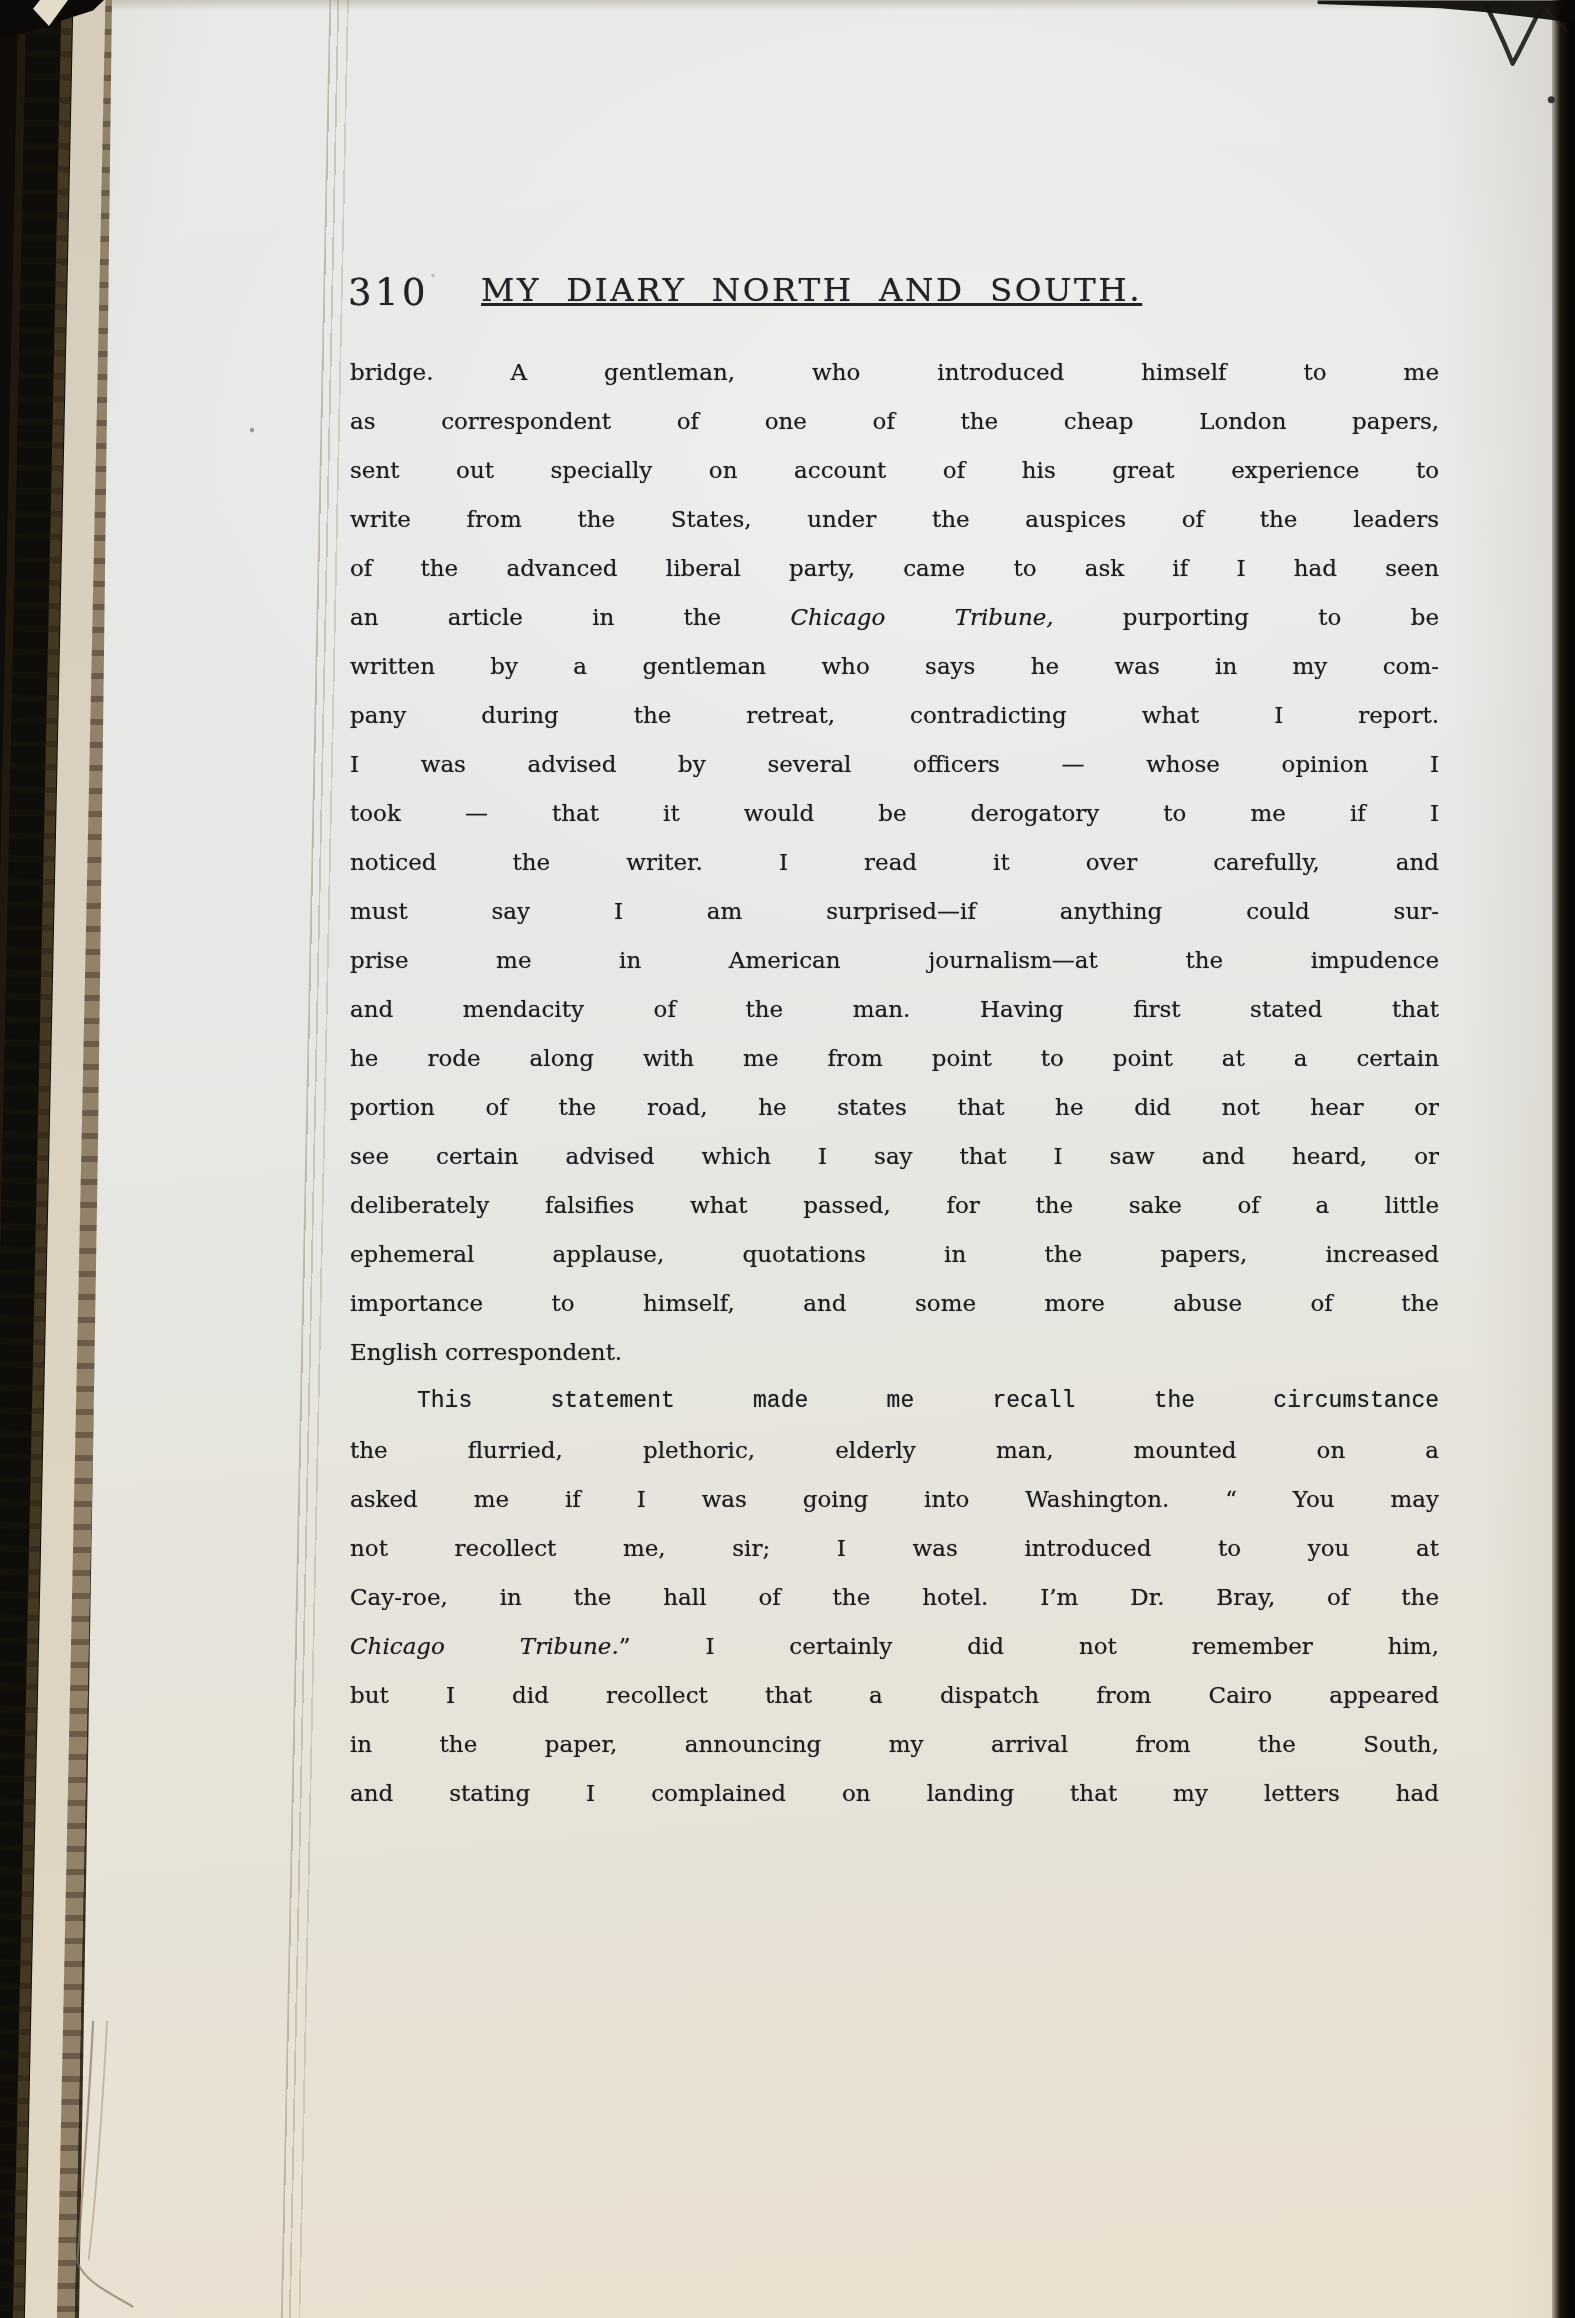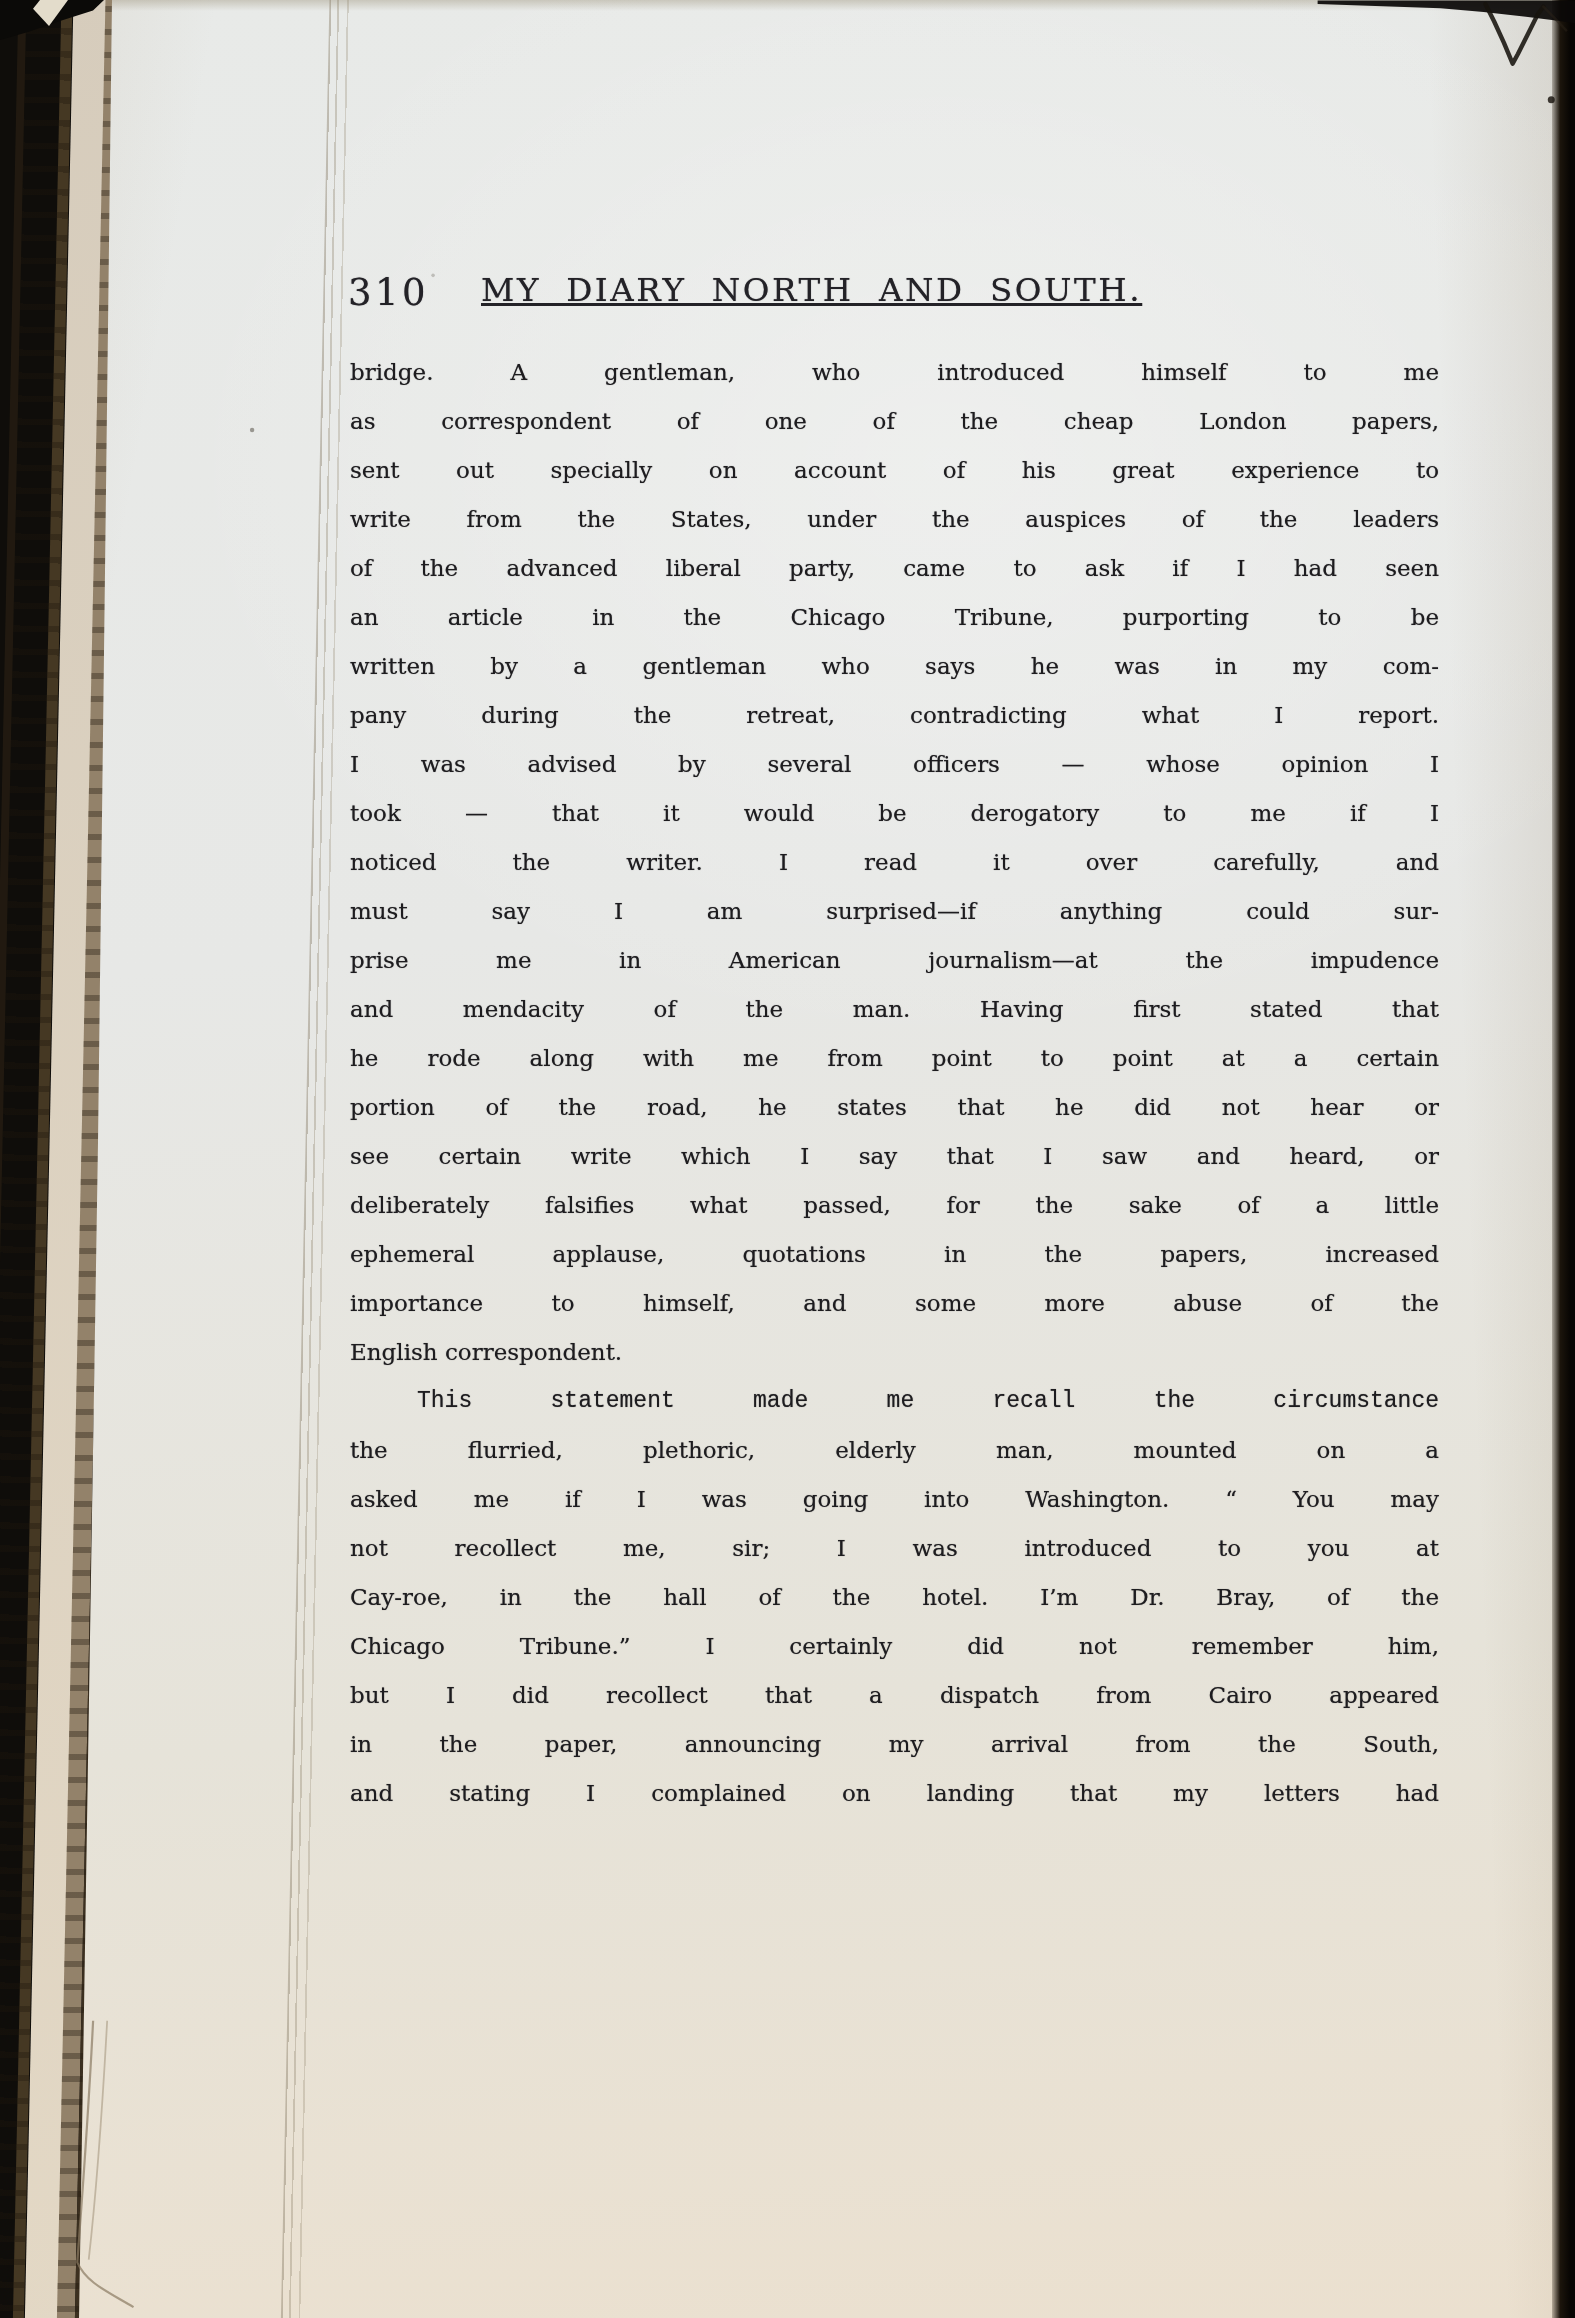--- a/index.html
+++ b/index.html
@@ -56,21 +56,21 @@
   .text-body{
     position:absolute;left:350px;top:348px;width:1089px;
     font-size:23px;color:#1d1c1f;text-shadow:0 0 0.9px rgba(30,28,32,.6);
   }
   .line{
     height:49px;line-height:49px;white-space:normal;
     text-align:justify;text-align-last:justify;text-justify:inter-word;
   }
   .line.para-end{text-align-last:left;}
   .line.indent{text-indent:67px;font-family:Liberation Mono, monospace;}
-  .it{}
+  .it{font-style:italic;}
   
   .corner-black{
     position:absolute;left:0;top:0;width:116px;height:46px;background:#0b0a08;
     clip-path:polygon(0 0,104px 0,93px 10.5px,60px 21px,28px 32px,0 40px);
   }
   .corner-notch{
     position:absolute;left:33px;top:0;width:35px;height:26px;background:#e3dccb;
     clip-path:polygon(7px 0,35px 0,16px 26px,0 8.8px);
   }
   .right-edge{
@@ -108,21 +108,21 @@
         <div class="line">written by a gentleman who says he was in my com-</div>
         <div class="line">pany during the retreat, contradicting what I report.</div>
         <div class="line">I was advised by several officers — whose opinion I</div>
         <div class="line">took — that it would be derogatory to me if I</div>
         <div class="line">noticed the writer.  I read it over carefully, and</div>
         <div class="line">must say I am surprised—if anything could sur-</div>
         <div class="line">prise me in American journalism—at the impudence</div>
         <div class="line">and mendacity of the man.  Having first stated that</div>
         <div class="line">he rode along with me from point to point at a certain</div>
         <div class="line">portion of the road, he states that he did not hear or</div>
-        <div class="line">see certain write which I say that I saw and heard, or</div>
+        <div class="line">see certain advised which I say that I saw and heard, or</div>
         <div class="line">deliberately falsifies what passed, for the sake of a little</div>
         <div class="line">ephemeral applause, quotations in the papers, increased</div>
         <div class="line">importance to himself, and some more abuse of the</div>
         <div class="line para-end">English correspondent.</div>
         <div class="line indent">This statement made me recall the circumstance</div>
         <div class="line">the flurried, plethoric, elderly man, mounted on a</div>
         <div class="line">asked me if I was going into Washington.  “ You may</div>
         <div class="line">not recollect me, sir; I was introduced to you at</div>
         <div class="line">Cay-roe, in the hall of the hotel.  I’m Dr. Bray, of the</div>
         <div class="line"><span class="it">Chicago Tribune.</span><span>”  I certainly did not remember him,</span></div>

